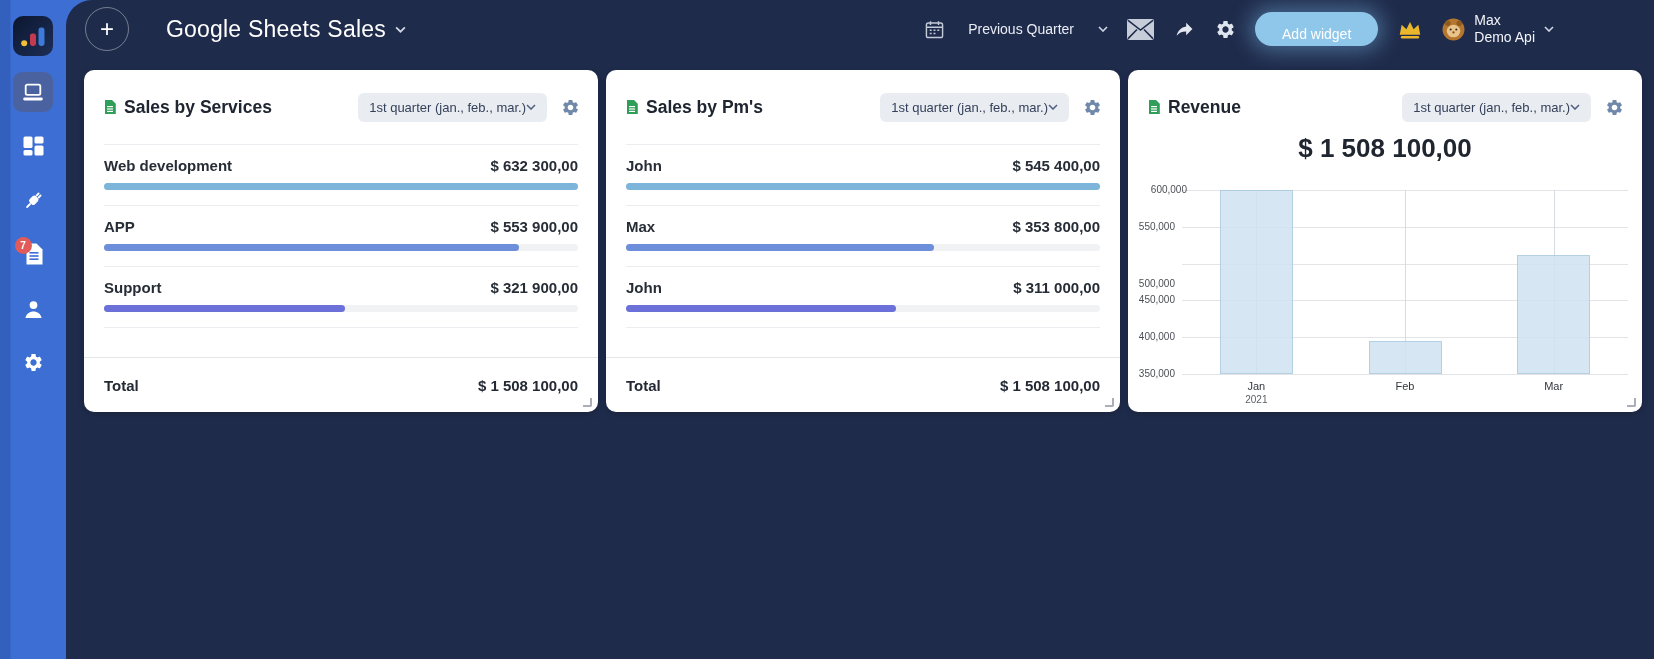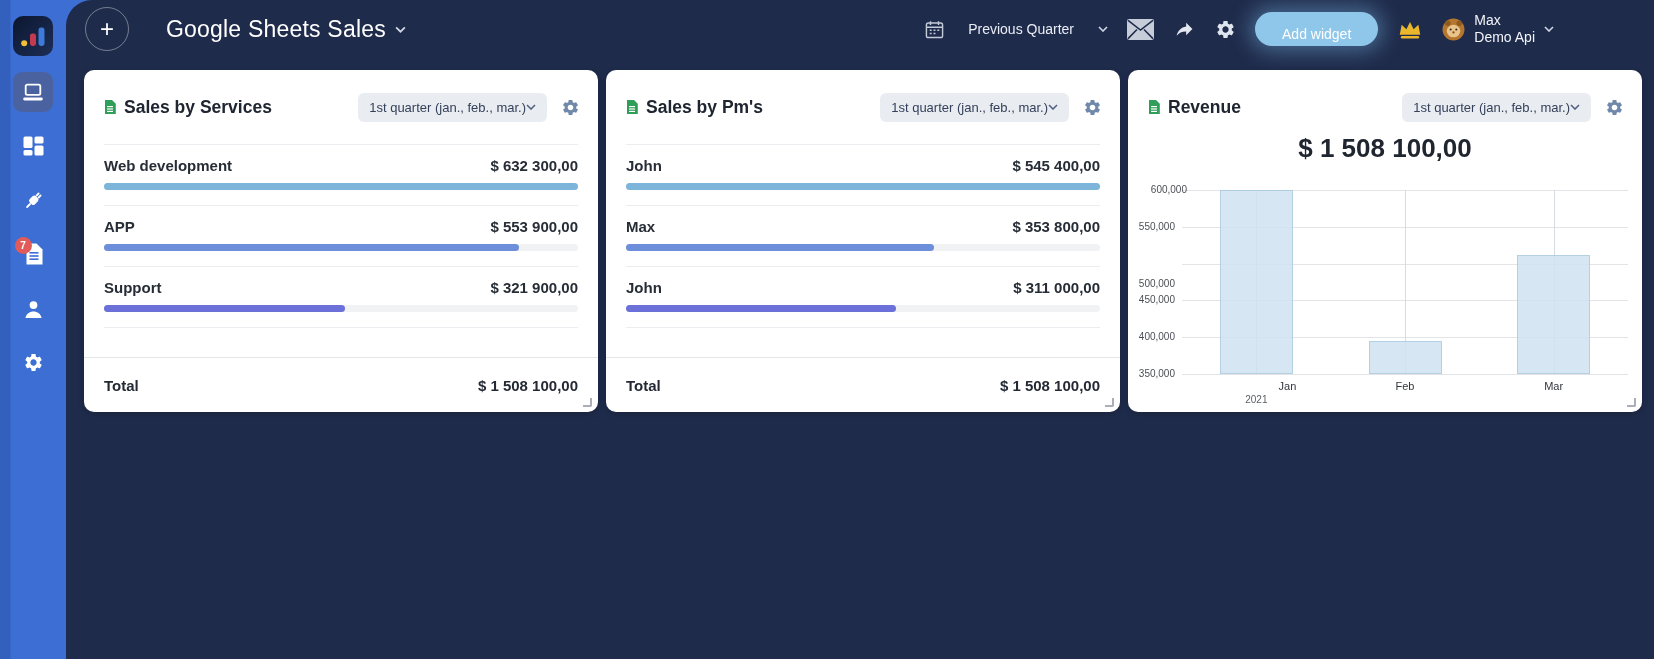--- a/index.html
+++ b/index.html
@@ -365,21 +365,21 @@
           <div class="grid-h" style="left: 54px; top: 230.4px; width: 446px;"></div>
           <div class="ytick" style="top: 224.4px;">450,000</div>
           <div class="grid-h" style="left: 54px; top: 193.6px; width: 446px;"></div>
           <div class="ytick" style="top: 187.6px; margin-top: 20px;">500,000</div>
           <div class="grid-h" style="left: 54px; top: 156.8px; width: 446px;"></div>
           <div class="ytick" style="top: 150.8px;">550,000</div>
           <div class="grid-h" style="left: 54px; top: 120px; width: 446px;"></div>
           <div class="ytick" style="top: 114px; padding-left: 12px;">600,000</div>
           <div class="grid-v" style="left: 128.333px; top: 120px; height: 184px;"></div>
           <div class="cbar" style="left: 91.8333px; top: 120px; width: 73px; height: 184px; background: rgb(207, 227, 242); border-color: rgb(168, 201, 224);"></div>
-          <div class="xlab" style="left: 88.3333px; top: 310px; text-align: right;">Jan</div>
+          <div class="xlab" style="left: 88.3333px; top: 310px;">Jan</div>
           <div class="xsub" style="left: 88.3333px; top: 324px;">2021</div>
           <div class="grid-v" style="left: 277px; top: 120px; height: 184px;"></div>
           <div class="cbar" style="left: 240.5px; top: 270.88px; width: 73px; height: 33.12px; background: rgb(207, 227, 242); border-color: rgb(168, 201, 224);"></div>
           <div class="xlab" style="left: 237px; top: 310px;">Feb</div>
           <div class="grid-v" style="left: 425.667px; top: 120px; height: 184px;"></div>
           <div class="cbar" style="left: 389.167px; top: 184.768px; width: 73px; height: 119.232px; background: rgb(207, 227, 242); border-color: rgb(168, 201, 224);"></div>
           <div class="xlab" style="left: 385.667px; top: 310px;">Mar</div>
         </div>
       <div class="resize-handle"></div>
     </div>

